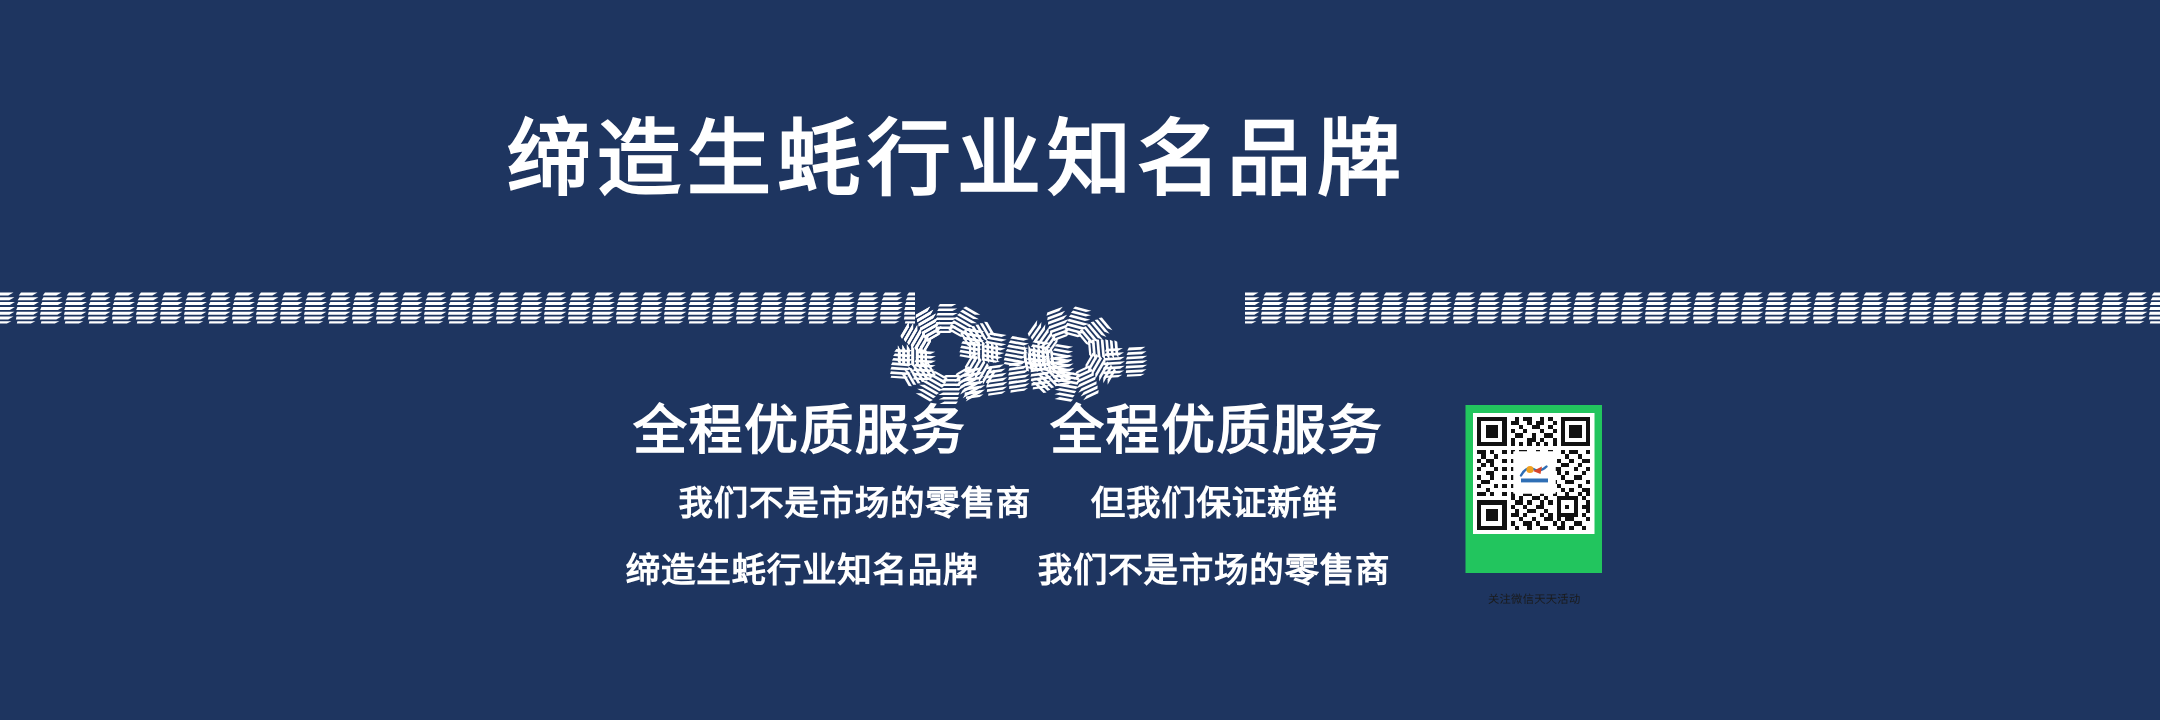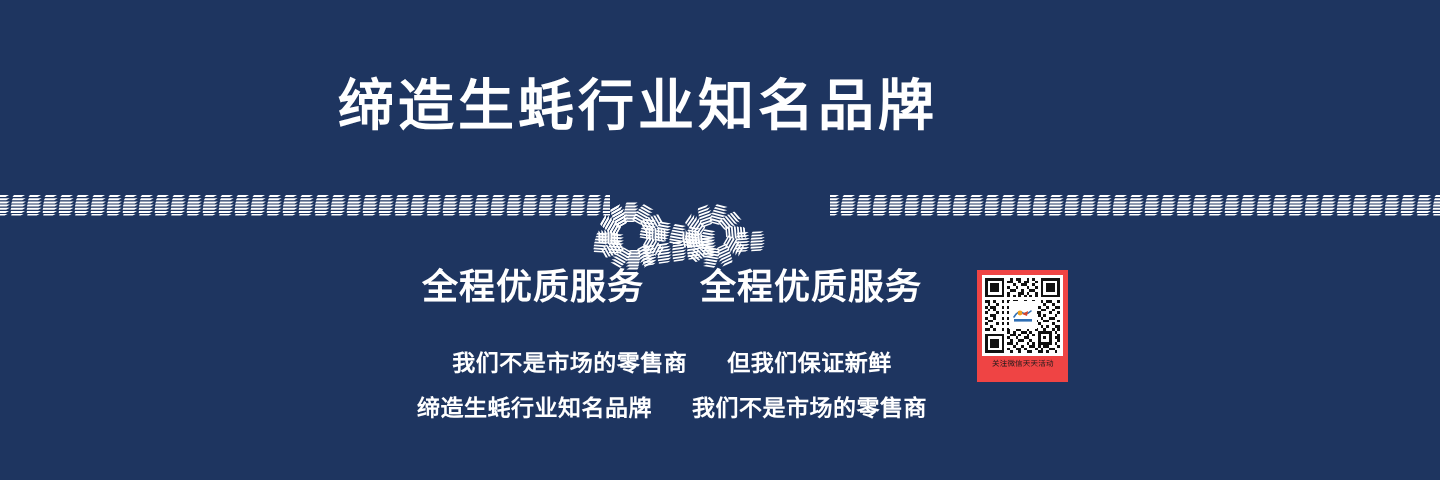--- a/index.html
+++ b/index.html
@@ -97,39 +97,39 @@
     width: 1440px;
     text-align: center;
     color: #ffffff;
     font-size: 23px;
     font-weight: 700;
     letter-spacing: 0.5px;
     line-height: 30px;
     white-space: nowrap;
     padding-right: 96px;
     box-sizing: border-box;
-    margin-top: 28px;
   }
   .desc-1 { top: 320px; }
   .desc-2 { top: 365px; }
   .desc .gap { display: inline-block; width: 26px; }
 
   
   .qr-card {
     position: absolute;
     left: 977px;
     top: 270px;
     width: 91px;
     height: 112px;
-    background: #ef4444;
+    background: #22c55e;
     box-sizing: border-box;
     padding: 5px 5px 0 5px;
     display: flex;
     flex-direction: column;
     align-items: center;
+    gap: 36px;
   }
   .qr-matrix {
     position: relative;
     width: 81px;
     height: 81px;
   }
   .qr-matrix svg { display: block; }
   .qr-logo {
     position: absolute;
     left: 27px;

